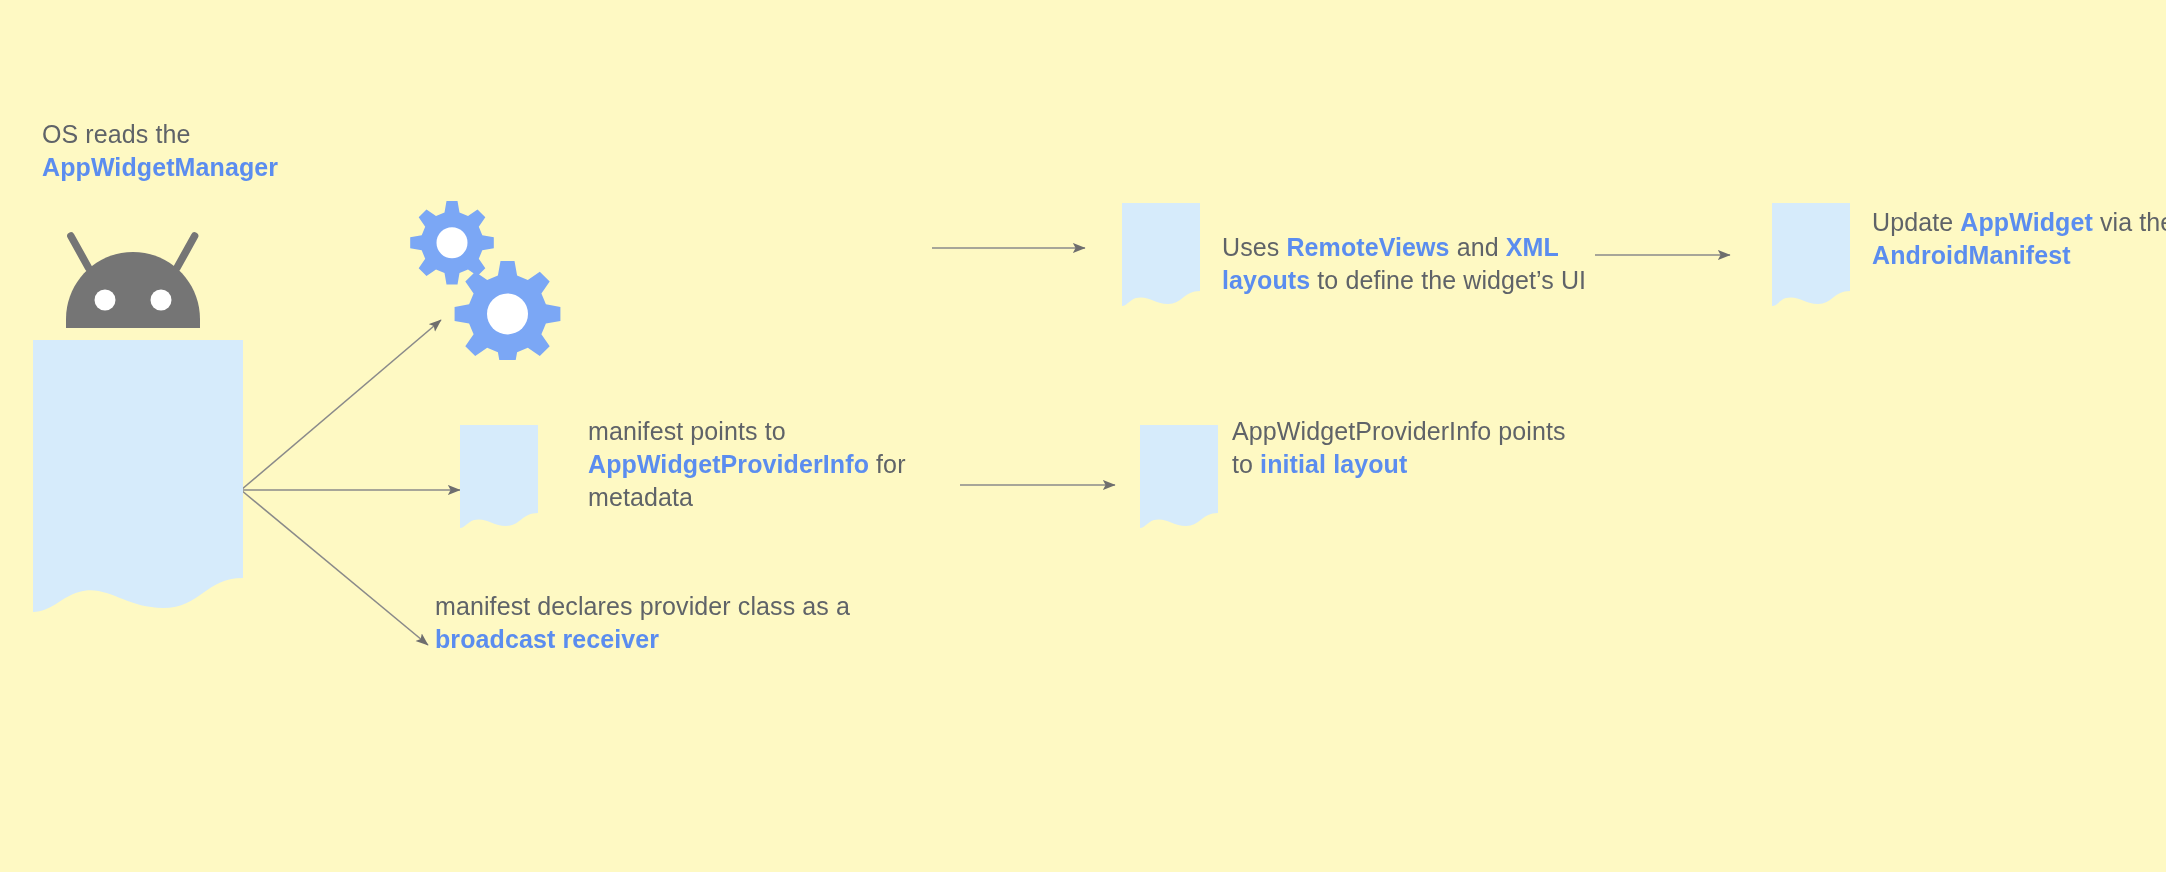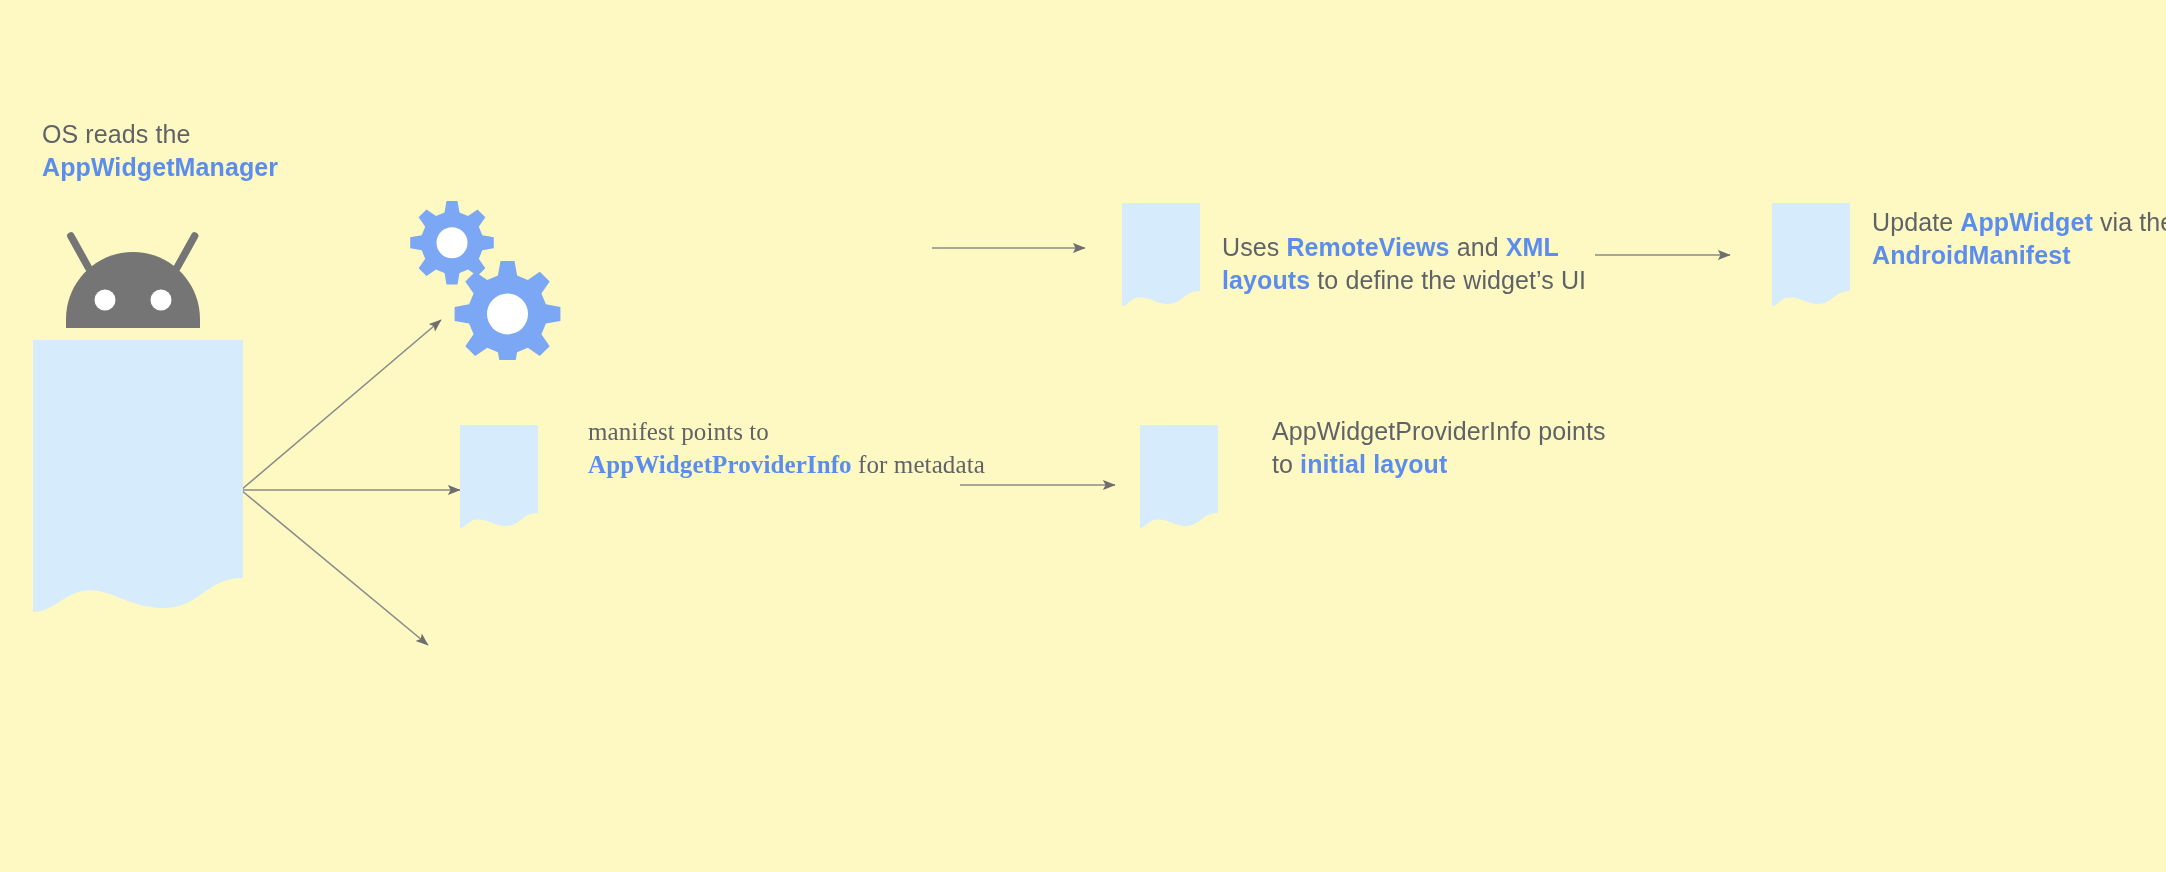--- a/index.html
+++ b/index.html
@@ -37,22 +37,22 @@
   
   #os-reads-label {
     left: 42px;
     top: 118px;
     width: 300px;
   }
 
   #provider-caption { left: 588px; top: 208px; width: 330px; }
   #remote-views-caption { left: 1222px; top: 202px; width: 380px; margin-top: 29px; }
   #update-widget-caption { left: 1872px; top: 206px; width: 330px; }
-  #provider-info-caption { left: 588px; top: 415px; width: 400px; font-family: Liberation Serif, serif; }
-  #initial-layout-caption { left: 1232px; top: 415px; width: 340px; margin-left: 40px; }
+  #provider-info-caption { left: 588px; top: 415px; width: 400px; }
+  #initial-layout-caption { left: 1232px; top: 415px; width: 340px; }
   #broadcast-caption { left: 435px; top: 590px; width: 500px; }
 
   
   .doc {
     position: absolute;
     display: block;
   }
 
   
   #wires {
@@ -146,14 +146,15 @@
 
   <div class="txt" id="provider-info-caption"><span>manifest points to </span><b>AppWidgetProviderInfo</b><span> for metadata</span></div>
 
   <svg class="doc" style="left:1140px; top:425px;" width="78" height="108" viewBox="0 0 78 108" xmlns="http://www.w3.org/2000/svg">
     <path fill="#d6ebfb" d="M0,0 L78,0 L78,88 C62,88 60,101 46,101 C33,101 26,92 14,95
              C8,96.5 5,103 0,103 Z"></path>
   </svg>
 
   <div class="txt" id="initial-layout-caption"><span>AppWidgetProviderInfo points to </span><b>initial layout</b></div>
 
+  <div class="txt" id="broadcast-caption"><span>manifest declares provider class as a </span><b>broadcast receiver</b></div>
 
 </div>
 
 </body></html>

